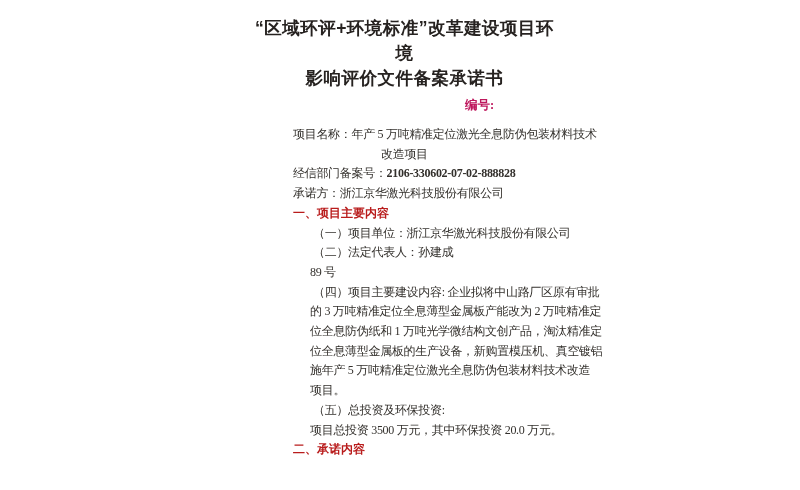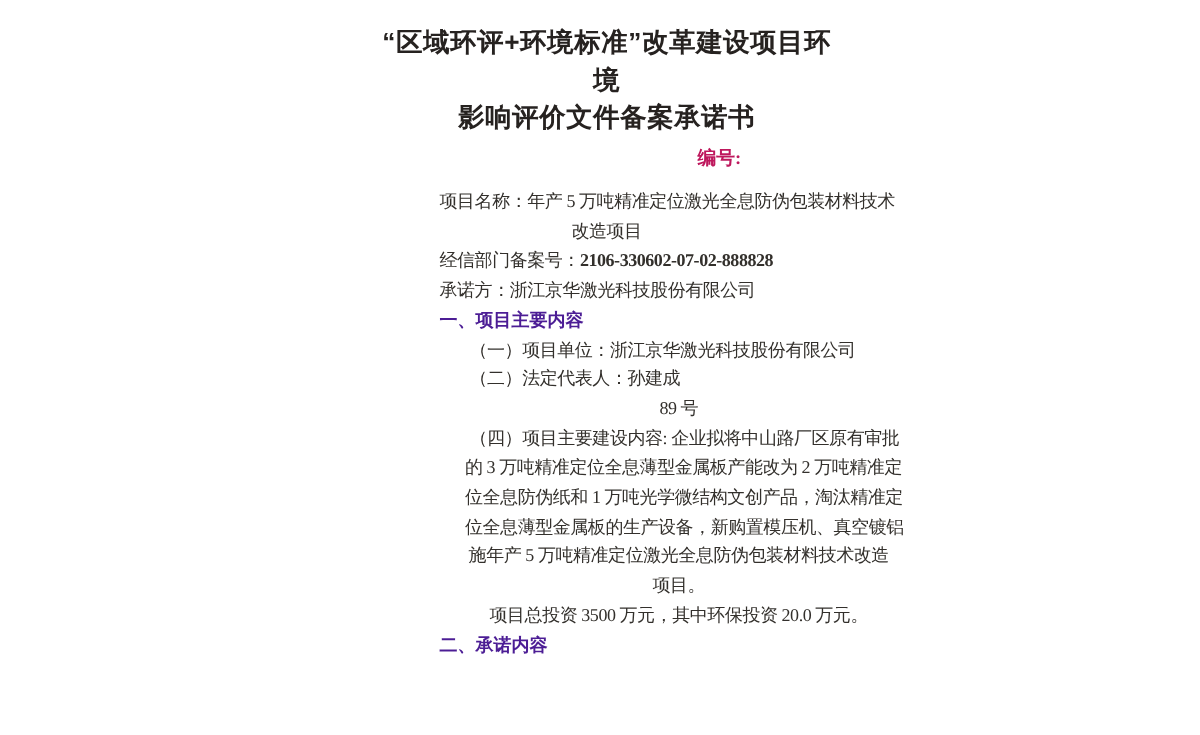--- a/index.html
+++ b/index.html
@@ -48,26 +48,26 @@
   .body {
     margin-top: 11px;
     font-size: 12px;
     line-height: 19.7px;
     letter-spacing: -0.3px;
     color: #33302c;
   }
   .line { white-space: nowrap; margin-left: 43px; }
   .cont-label { padding-left: 88px; }
   .item { padding-left: 20px; }
-  .cont { padding-left: 17px; text-align: center; }
+  .cont { padding-left: 17px; }
   .heading {
     font-family: "Liberation Sans", "DejaVu Sans", sans-serif;
     font-weight: 700;
     letter-spacing: 0;
-    color: #4c1d95;
+    color: #b91c1c;
   }
   .num {
     font-family: "Liberation Serif", "DejaVu Serif", serif;
     font-weight: 700;
   }
 </style>
 </head>
 <body>
 
 <div class="page">
@@ -93,19 +93,20 @@
       <div class="line heading">一、项目主要内容</div>
       <div class="line item">（一）项目单位：浙江京华激光科技股份有限公司</div>
       <div class="line item">（二）法定代表人：孙建成</div>
       <div class="line cont">89 号</div>
       <div class="line item">（四）项目主要建设内容: 企业拟将中山路厂区原有审批</div>
       <div class="line cont">的 3 万吨精准定位全息薄型金属板产能改为 2 万吨精准定</div>
       <div class="line cont">位全息防伪纸和 1 万吨光学微结构文创产品，淘汰精准定</div>
       <div class="line cont">位全息薄型金属板的生产设备，新购置模压机、真空镀铝</div>
       <div class="line cont">施年产 5 万吨精准定位激光全息防伪包装材料技术改造</div>
       <div class="line cont">项目。</div>
+      <div class="line item">（五）总投资及环保投资:</div>
       <div class="line cont">项目总投资 3500 万元，其中环保投资 20.0 万元。</div>
       <div class="line heading">二、承诺内容</div>
 
     </div>
 
   </div>
 </div>
 
 </body></html>

